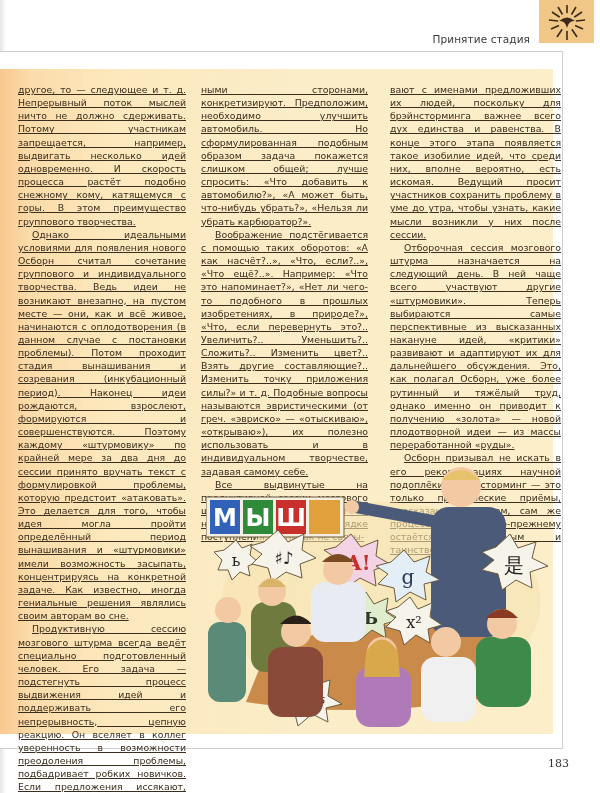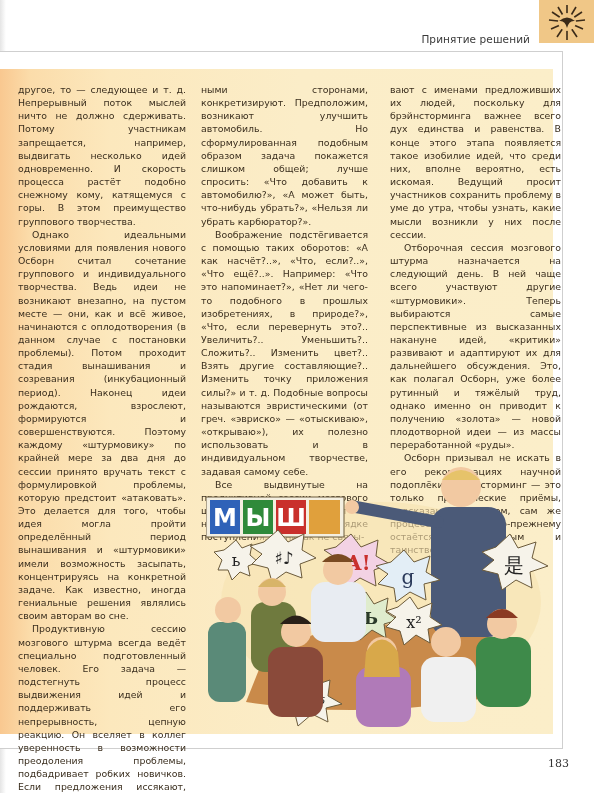--- a/index.html
+++ b/index.html
@@ -23,21 +23,21 @@
     .panel {
       position: absolute; left: 0; top: 69px; width: 553px; height: 665px;
       background: linear-gradient(90deg, #f9c890 0px, #fbdcaa 30px, #fce8bd 110px, #fbedc8 300px, #fbeec9 553px);
     }
 
     .col {
       position: absolute; top: 83px;
       font-size: 9.35px; line-height: 13.15px; text-align: justify; color: #3a2e1e;
       hyphens: manual;
     }
-    .col p { text-indent: 0; }
+    .col p { text-indent: 0; text-decoration: underline; }
     .col p.ind { text-indent: 14px; }
     .col-1 { left: 18px; width: 168px; }
     .col-2 { left: 201px; width: 167px; }
     .col-3 { left: 390px; width: 171px; }
 
     .illustration {
       position: absolute; left: 206px; top: 452px; width: 345px; height: 280px;
     }
     .illustration svg { width: 100%; height: 100%; display: block; }
 
@@ -48,21 +48,21 @@
     .shadow-strip {
       position: absolute; left: 0; top: 0; width: 6px; height: 793px;
       background: linear-gradient(90deg, #e5e5e5, rgba(255,255,255,0));
     }
   </style>
 </head>
 <body>
 
 <div class="shadow-strip"></div>
 
-<div class="page-header-title">Принятие решений</div>
+<div class="page-header-title">Принятие стадия</div>
 
 <div class="badge">
   <svg width="44" height="40" viewBox="0 0 44 40">
     <g stroke="#3a2a18" stroke-width="1.6" fill="none">
       <line x1="22" y1="20" x2="22" y2="3"></line>
       <line x1="22" y1="20" x2="31" y2="5"></line>
       <line x1="22" y1="20" x2="37" y2="10"></line>
       <line x1="22" y1="20" x2="40" y2="18"></line>
       <line x1="22" y1="20" x2="38" y2="27"></line>
       <line x1="22" y1="20" x2="32" y2="35"></line>
@@ -82,21 +82,21 @@
 <div class="panel"></div>
 
 <div class="col col-1">
   <p>другое, то — следующее и т. д. Непрерывный поток мыслей ничто не должно сдерживать. Потому участникам запрещается, например, выдвигать несколько идей одновременно. И скорость процесса растёт подобно снежному кому, катящемуся с горы. В этом преимущество группового творчества.</p>
   <p class="ind">Однако идеальными условиями для появления нового Осборн считал сочетание группового и индивидуального творчества. Ведь идеи не возникают внезапно, на пустом месте — они, как и всё живое, начинаются с оплодотворения (в данном случае с постановки проблемы). Потом проходит стадия вынашивания и созревания (инкубационный период). Наконец идеи рождаются, взрослеют, формируются и совершенствуются. Поэтому каждому «штурмовику» по крайней мере за два дня до сессии принято вручать текст с формулировкой проблемы, которую предстоит «атаковать». Это делается для того, чтобы идея могла пройти определённый период вынашивания и «штурмовики» имели возможность засыпать, концентрируясь на конкретной задаче. Как известно, иногда гениальные решения являлись своим авторам во сне.</p>
   <p class="ind">Продуктивную сессию мозгового штурма всегда ведёт специально подготовленный человек. Его задача — подстегнуть процесс выдвижения идей и поддерживать его непрерывность, цепную реакцию. Он вселяет в коллег уверенность в возможности преодоления проблемы, подбадривает робких новичков. Если предложения иссякают, ведущий заполняет паузу, высказывая собственные идеи. При этом он не должен оказывать сильного давления на участников мозгового штурма.</p>
 
 </div>
 
 <div class="col col-2">
-  <p>ными сторонами, конкретизируют. Предположим, возникают улучшить автомобиль. Но сформулированная подобным образом задача покажется слишком общей; лучше спросить: «Что добавить к автомобилю?», «А может быть, что-нибудь убрать?», «Нельзя ли убрать карбюратор?».</p>
+  <p>ными сторонами, конкретизируют. Предположим, необходимо улучшить автомобиль. Но сформулированная подобным образом задача покажется слишком общей; лучше спросить: «Что добавить к автомобилю?», «А может быть, что-нибудь убрать?», «Нельзя ли убрать карбюратор?».</p>
   <p class="ind">Воображение подстёгивается с помощью таких оборотов: «А как насчёт?..», «Что, если?..», «Что ещё?..». Например: «Что это напоминает?», «Нет ли чего-то подобного в прошлых изобретениях, в природе?», «Что, если перевернуть это?.. Увеличить?.. Уменьшить?.. Сложить?.. Изменить цвет?.. Взять другие составляющие?.. Изменить точку приложения силы?» и т. д. Подобные вопросы называются эвристическими (от греч. «эвриско» — «отыскиваю», «открываю»), их полезно использовать и в индивидуальном творчестве, задавая самому себе.</p>
   <p class="ind">Все выдвинутые на продуктивной сессии мозгового штурма идеи фиксируют и нумеруют в порядке поступления, но никак не связы-</p>
 </div>
 
 <div class="col col-3">
   <p>вают с именами предложивших их людей, поскольку для брэйнсторминга важнее всего дух единства и равенства. В конце этого этапа появляется такое изобилие идей, что среди них, вполне вероятно, есть искомая. Ведущий просит участников сохранить проблему в уме до утра, чтобы узнать, какие мысли возникли у них после сессии.</p>
   <p class="ind">Отборочная сессия мозгового штурма назначается на следующий день. В ней чаще всего участвуют другие «штурмовики». Теперь выбираются самые перспективные из высказанных накануне идей, «критики» развивают и адаптируют их для дальнейшего обсуждения. Это, как полагал Осборн, уже более рутинный и тяжёлый труд, однако именно он приводит к получению «золота» — новой плодотворной идеи — из массы переработанной «руды».</p>
   <p class="ind">Осборн призывал не искать в его рекомендациях научной подоплёки. Брэйнсторминг — это только практические приёмы, подсказанные опытом, сам же процесс творчества по-прежнему остаётся загадочным и таинственным.</p>
 </div>
 

